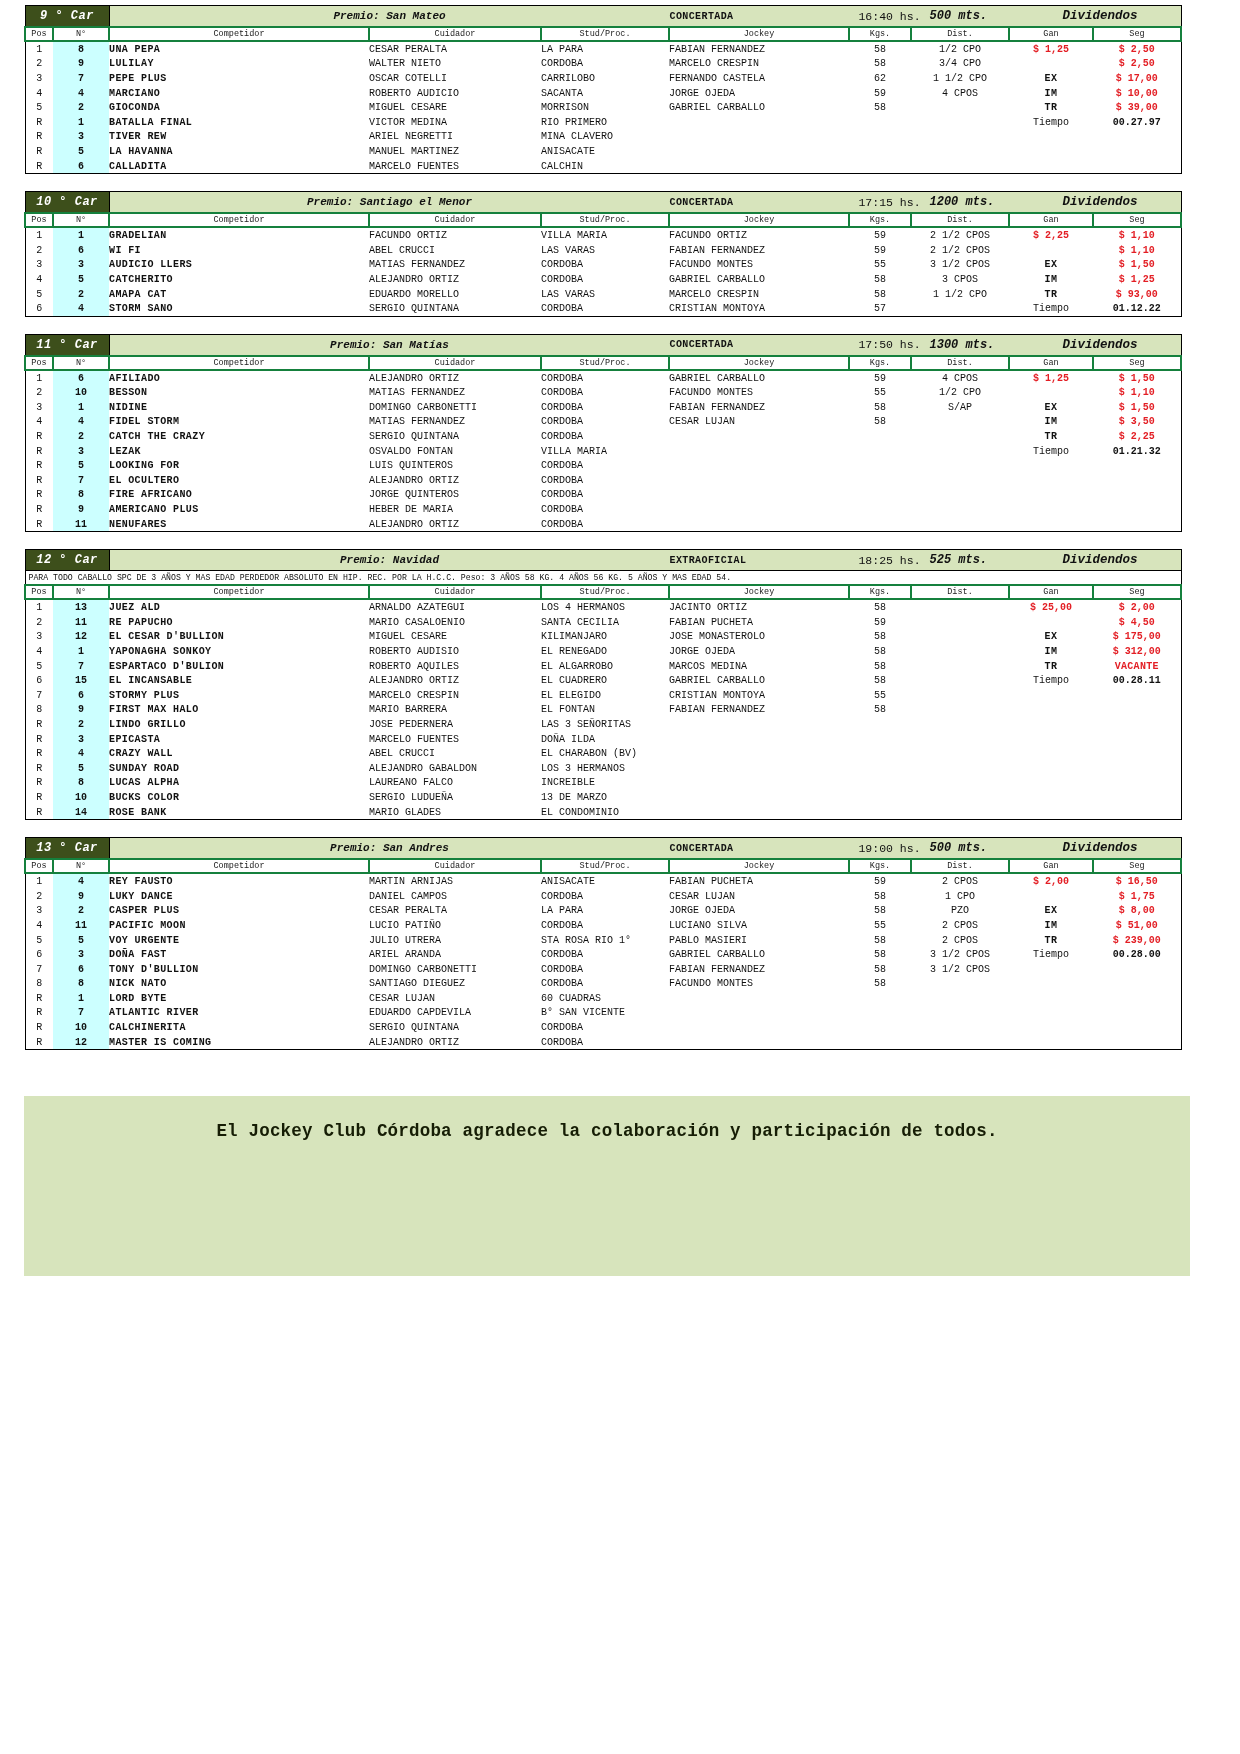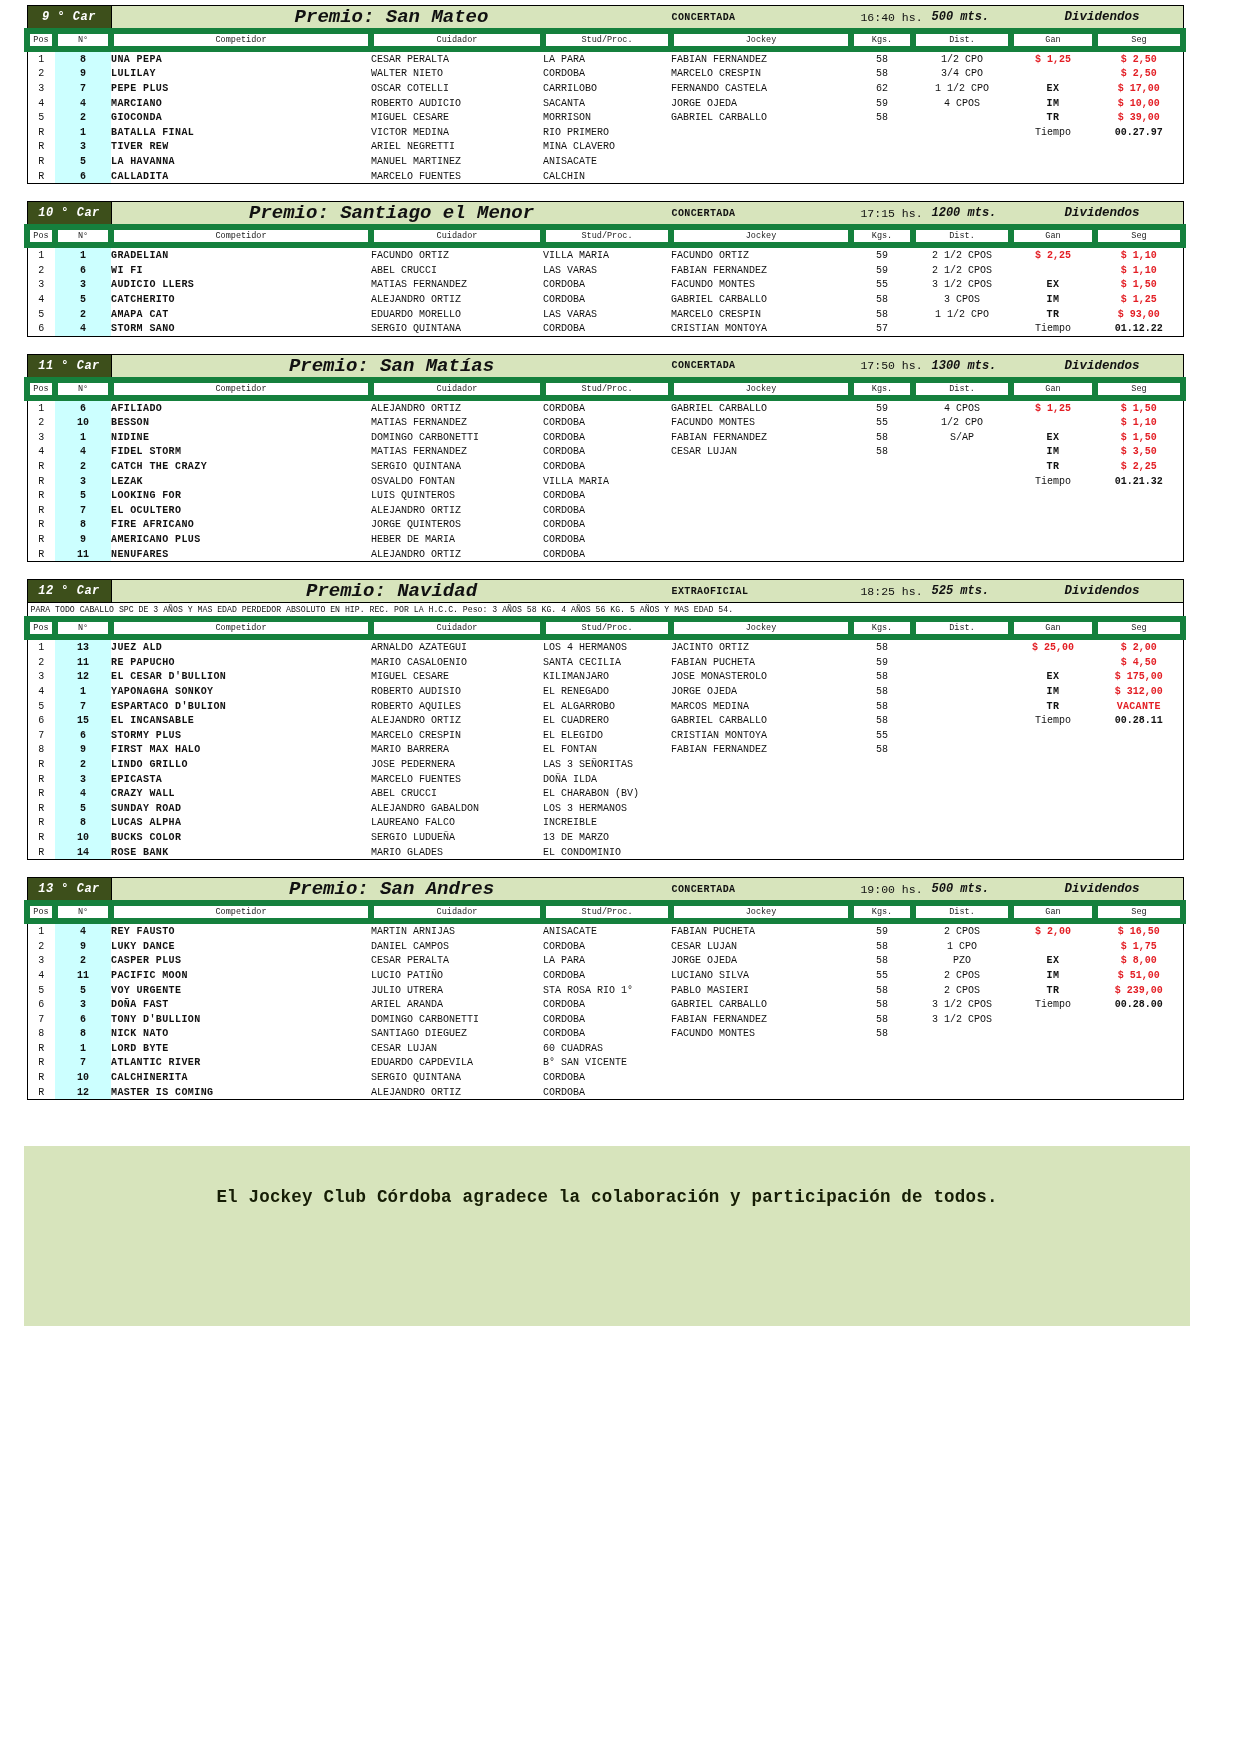--- a/index.html
+++ b/index.html
@@ -14,43 +14,43 @@
     margin:0 0 17px 0;border:1.6px solid #000;
   }
   table.race td{overflow:hidden;white-space:nowrap;vertical-align:middle;padding:0;}
   tr.hdr td{height:20px;}
   td.race-num{
     background:var(--race-cell,#3d4f1b);color:#fff;font-weight:bold;font-style:italic;
     text-align:center;font-size:12px;border:1.5px solid #000;letter-spacing:0.5px;
   }
   td.race-band{background:var(--band,#d7e4bc);border:1.5px solid #000;}
   .band-flex{display:flex;align-items:center;height:100%;}
-  .band-premio{width:560px;text-align:center;font-weight:bold;font-style:italic;font-size:19px;}
+  .band-premio{width:560px;text-align:center;font-weight:bold;font-style:italic;font-size:11px;}
   .band-type{width:180px;text-align:left;font-weight:800;font-size:10px;letter-spacing:0.4px;}
   .band-time{width:80px;text-align:center;font-size:11.5px;}
   .band-dist{width:90px;font-weight:800;font-style:italic;font-size:12px;}
   .band-div{flex:1;text-align:center;font-weight:bold;font-style:italic;font-size:12.5px;}
   tr.note td{font-size:8.2px;height:13px;border:1px solid #000;padding:0 3px;background:#fff;color:#111;}
-  tr.cols td{border:6px solid #15803d;font-size:8.5px;text-align:center;height:12px;background:#fff;color:#222;}
+  tr.cols td{border:2px solid #15803d;font-size:8.5px;text-align:center;height:12px;background:#fff;color:#222;}
   tr.data td{height:14.6px;font-size:10px;}
   td.pos{text-align:center;font-size:9.5px;}
   td.num{background:var(--numcol,#ccffff);font-weight:bold;text-align:center;font-size:11px;}
   td.name{font-weight:bold;font-size:11.5px;padding-left:8px;letter-spacing:0.4px;}
   td.cuid,td.stud,td.jockey{font-size:9.8px;padding-left:6px;}
   td.kgs,td.dist{text-align:center;font-size:9px;}
   td.gan,td.seg{text-align:center;font-size:10px;}
   .money{color:var(--money,#e31e24);font-weight:bold;}
   .lbl{font-weight:bold;font-size:10.5px;letter-spacing:0.5px;}
   .tiempo{font-size:9.8px;}
   .time{font-weight:bold;}
   .vacante{color:var(--money,#e31e24);font-weight:bold;letter-spacing:0.3px;}
   .footer-box{
     width:1166px;margin-top:46px;background:var(--band,#d7e4bc);
     min-height:180px;display:flex;flex-direction:column;align-items:center;
-    padding-top:32px;box-sizing:border-box;
+    padding-top:16px;box-sizing:border-box;
   }
   .footer-box p{margin:9px 0;font-weight:bold;font-size:17.5px;color:#161d05;letter-spacing:0.2px;}
 </style>
 </head>
 <body>
 
 <div class="page">
   <div id="races">
       <table class="race">
         <colgroup>

